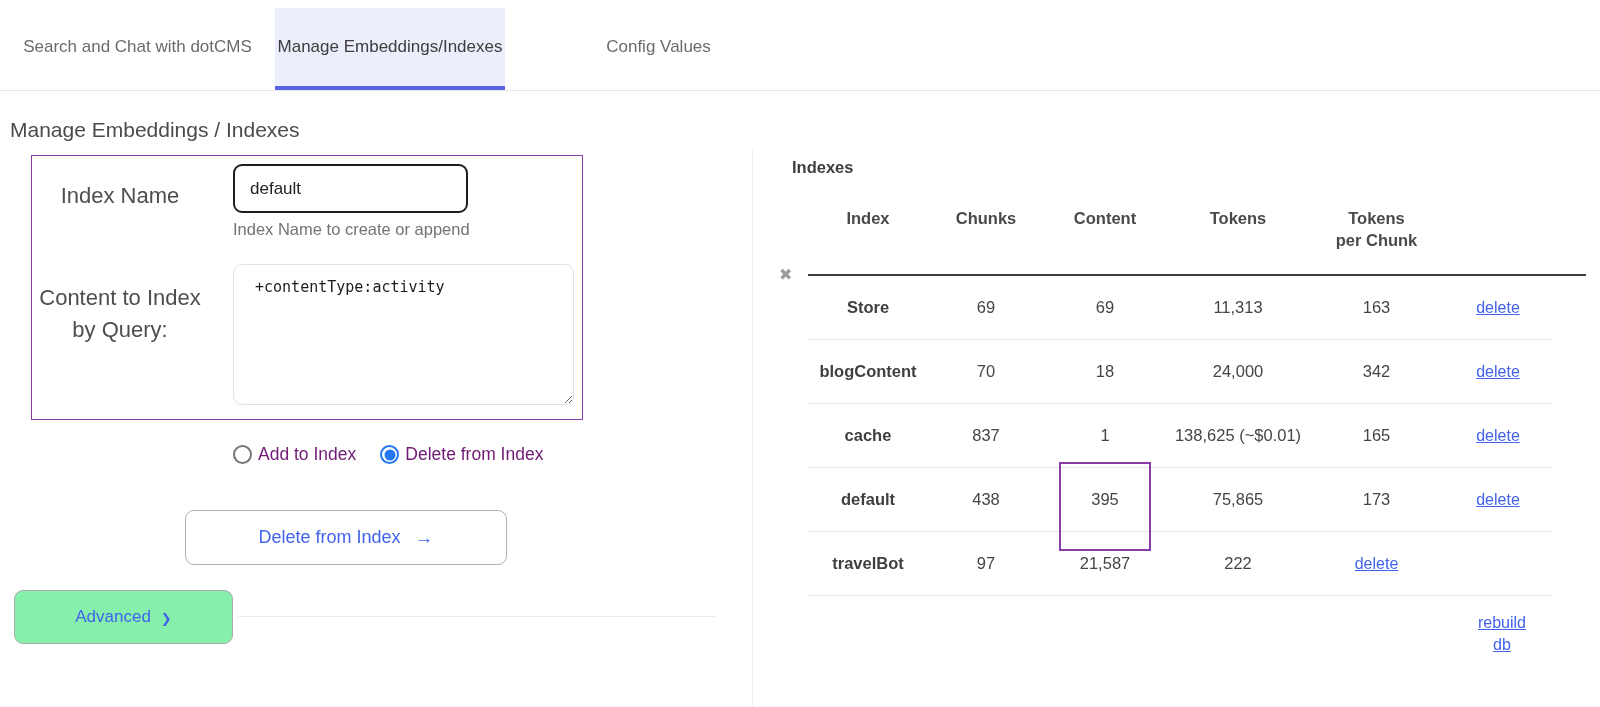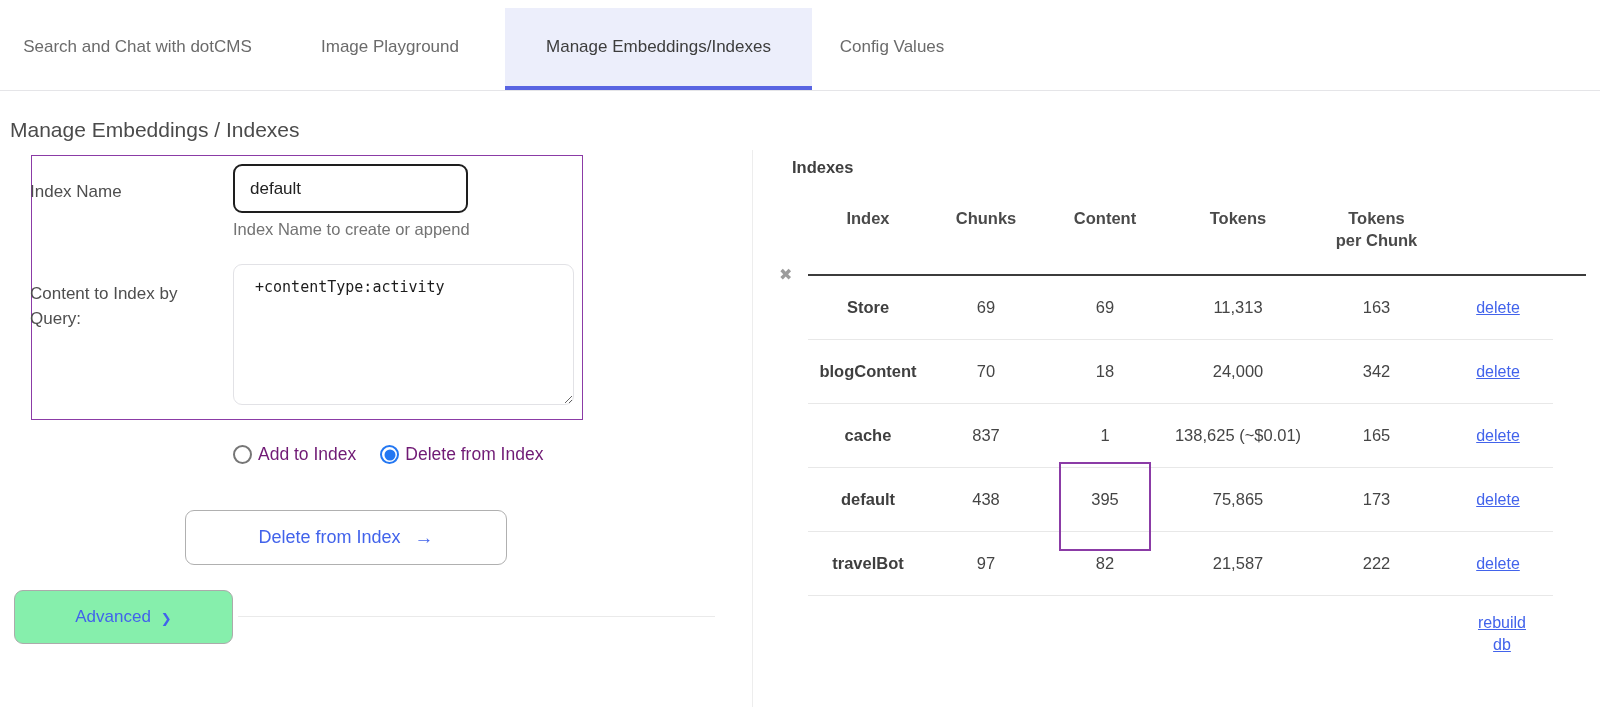--- a/index.html
+++ b/index.html
@@ -24,21 +24,21 @@
   .tab.active { background:var(--tab_active_bg,#eceefb); color:#3d3d3d;
                 border-bottom:4px solid var(--tab_underline,#5864e2); }
 
   
   .page-title { position:absolute; left:10px; top:118px; font-size:21px;
                 font-weight:400; color:#4b4b4b; }
 
   .form-box { position:absolute; left:31px; top:155px; width:552px; height:265px;
               border:1px solid var(--accent_purple,#8b3ba6); background:#fff; }
 
-  .field-label { position:absolute; font-size:17px; color:#4e4e4e; text-align:left;
+  .field-label { position:absolute; font-size:22px; color:#4e4e4e; text-align:center;
                  line-height:1.45; }
   .index-name-label { left:30px; top:180px; width:180px; }
   .query-label      { left:30px; top:282px; width:180px; }
 
   .index-name-input { position:absolute; left:233px; top:164px; width:235px; height:49px;
                       border:2px solid #1e1e1e; border-radius:9px; padding:0 15px;
                       font-family:"Liberation Sans","DejaVu Sans",sans-serif;
                       font-size:17px; color:#222; background:#fff; outline:none; }
   .help-text { position:absolute; left:233px; top:220px; font-size:16.5px; color:#737373; }
 
@@ -101,21 +101,20 @@
   .rebuild-link { position:absolute; left:1472px; top:612px; width:60px;
                   text-align:center; line-height:1.4; display:block; }
 </style>
 </head>
 <body>
 
 <div class="page">
 
   <div class="tabbar">
     <div class="tab">Search and Chat with dotCMS</div>
-    <div class="tab">Image Playground</div>
     <div class="tab active">Manage Embeddings/Indexes</div>
     <div class="tab">Config Values</div>
   </div>
 
   <h1 class="page-title">Manage Embeddings / Indexes</h1>
 
   <div class="form-box"></div>
 
   <div class="field-label index-name-label">Index Name</div>
   <input class="index-name-input" type="text" value="default" style="">
@@ -206,21 +205,20 @@
       <div class="td">75,865</div>
       <div class="td">173</div>
       <div class="td">
           <a class="delete-link">delete</a>
         </div>
     </div>
 
     <div class="t-grid trow">
       <div class="td name">travelBot</div>
       <div class="td">97</div>
-      <div class="td">82</div>
       <div class="td">21,587</div>
       <div class="td">222</div>
       <div class="td">
           <a class="delete-link">delete</a>
         </div>
     </div>
   </div>
 
   <a class="rebuild-link">rebuild db</a>
 

